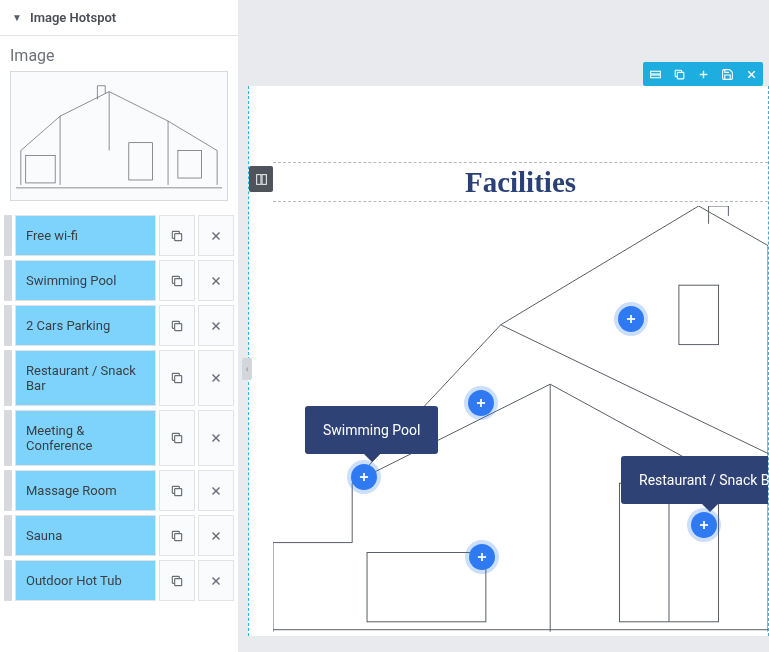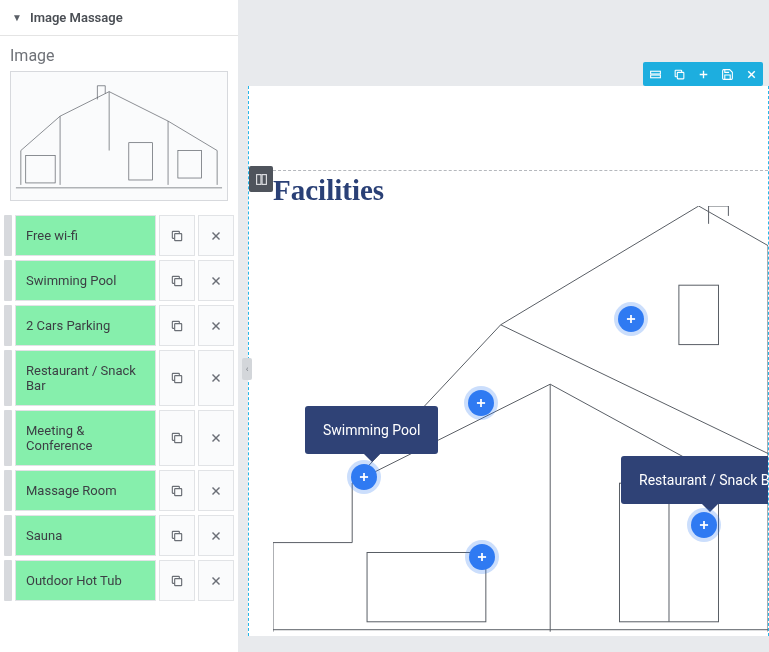--- a/index.html
+++ b/index.html
@@ -11,35 +11,35 @@
 .panel-header .caret { margin-right: 8px; font-size: 10px; color: #5a5f66; }
 
 .section-label { font-size: 16px; color: #6f7278; padding: 10px 10px 6px; }
 
 .thumb-box { margin: 0 10px 14px; height: 130px; border: 1px solid #d7d9dd; background: #fafbfc; position: relative; overflow: hidden; }
 
 .hotspot-list { padding: 0 4px; }
 
 .hotspot-item { display: flex; margin: 4px 0; }
 .drag-handle { width: 8px; background: #d7d9dd; border-radius: 1px; margin-right: 3px; }
-.item-label { flex: 1; background: #86efac; border: 1px solid #e1e3e6; padding: 12px 10px; font-size: 13px; color: #3c3f44; display: flex; align-items: center; }
+.item-label { flex: 1; background: #7dd3fc; border: 1px solid #e1e3e6; padding: 12px 10px; font-size: 13px; color: #3c3f44; display: flex; align-items: center; }
 .item-btn { width: 36px; border: 1px solid #e1e3e6; background: #fafbfc; display: flex; align-items: center; justify-content: center; color: #6b6f76; cursor: pointer; margin-left: 3px; }
 .item-btn svg { width: 14px; height: 14px; }
 
 .canvas-area { position: absolute; left: 242px; top: 0; width: 527px; height: 652px; }
 
 .expand-handle { position: absolute; left: 0; top: 358px; width: 10px; height: 22px; background: #d3d6da; border-radius: 2px; display:flex; align-items:center; justify-content:center; color:#7a7f86; font-size:9px; }
 
 .toolbar { position: absolute; right: 6px; top: 62px; display: flex; background: #1daedf; border-radius: 2px; overflow: hidden; }
 .toolbar .tb { width: 24px; height: 24px; display: flex; align-items: center; justify-content: center; color: #fff; cursor: pointer; }
 .toolbar .tb svg { width: 13px; height: 13px; }
 
 .page-content { position: absolute; left: 6px; right: 0; top: 86px; bottom: 16px; border-left: 1px dashed #27b6e8; border-right: 1px dashed #27b6e8; background: #fff; }
 
-.facilities-header { position: absolute; left: 24px; right: 0; top: 84px; height: 40px; display: flex; align-items: center; justify-content: flex-start; border-top: 1px dashed #b5b8bd; border-bottom: 1px dashed #b5b8bd; }
+.facilities-header { position: absolute; left: 24px; right: 0; top: 76px; height: 40px; display: flex; align-items: center; justify-content: center; border-top: 1px dashed #b5b8bd; border-bottom: 1px dashed #b5b8bd; }
 .facilities-title { font-family: Georgia, "Times New Roman", serif; font-size: 29px; font-weight: 700; color: #2a4076; }
 
 .layout-tab { position: absolute; left: 0; top: 80px; width: 24px; height: 26px; background: #4f545c; border-radius: 2px; display: flex; align-items: center; justify-content: center; color: #e6e8eb; }
 .layout-tab svg { width: 13px; height: 13px; }
 
 .hotspot-image { position: absolute; left: 24px; right: 0; top: 120px; bottom: 0; background: #fff; overflow: hidden; }
 
 .hp { position: absolute; width: 26px; height: 26px; border-radius: 50%; background: #2f7af2; color: #fff; display: flex; align-items: center; justify-content: center; cursor: pointer; box-shadow: 0 0 0 4px rgba(48,122,242,0.25); font-size: 16px; font-weight: 700; line-height: 1; }
 .hp svg { width: 14px; height: 14px; }
 
@@ -51,21 +51,21 @@
 .house-sketch line, .house-sketch polyline, .house-sketch polygon, .house-sketch rect { stroke: #585d64; stroke-width: 1; fill: none; }
 
 .thumb-sketch line, .thumb-sketch polyline, .thumb-sketch polygon, .thumb-sketch rect { stroke: #585d64; stroke-width: 0.7; fill: none; }
 </style>
 </head>
 <body>
 
 <div class="sidebar">
   <div class="panel-header">
     <span class="caret">▼</span>
-    <span>Image Massage</span>
+    <span>Image Hotspot</span>
   </div>
 
   <div class="section-label">Image</div>
 
   <div class="thumb-box">
     <svg class="thumb-sketch" viewBox="0 0 220 130" preserveAspectRatio="xMidYMid meet">
       <polyline points="10,115 10,80 50,45 100,20 160,50 210,80 210,115"></polyline>
       <polyline points="50,45 50,115"></polyline>
       <polyline points="100,20 100,80"></polyline>
       <polyline points="160,50 160,115"></polyline>

